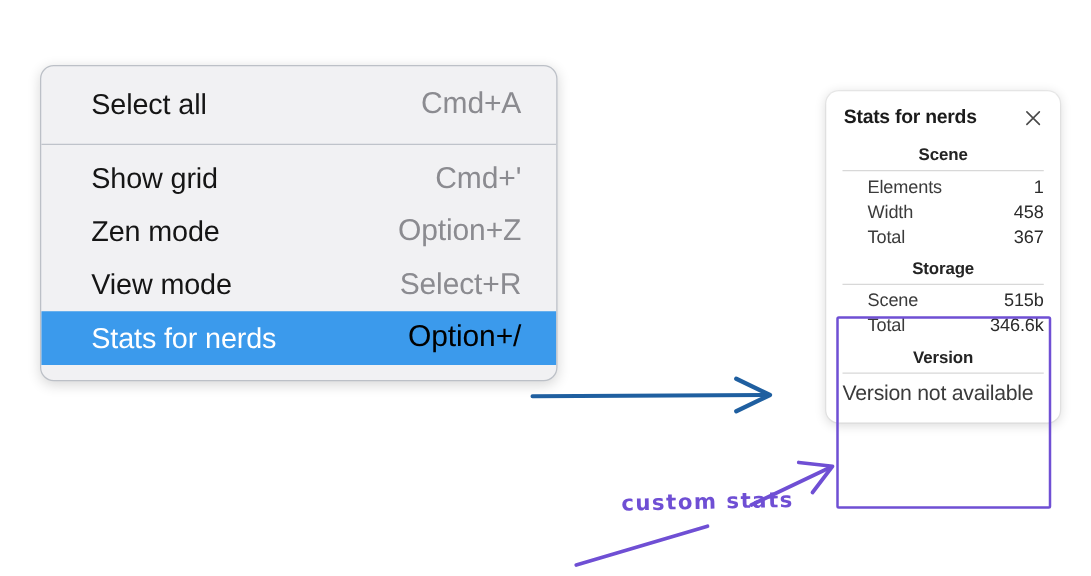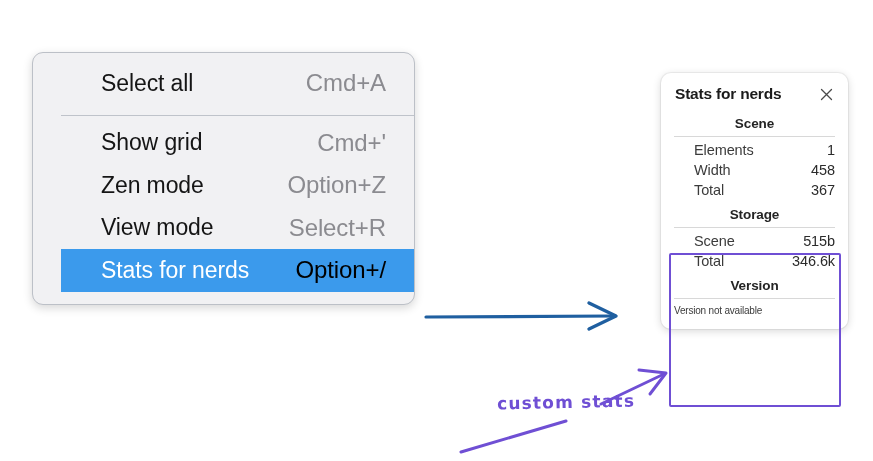--- a/index.html
+++ b/index.html
@@ -14,28 +14,27 @@
     overflow: hidden;
     font-family: "Liberation Sans", sans-serif;
     -webkit-font-smoothing: antialiased;
   }
 
   
   #context-menu {
     position: absolute;
     left: 32px;
     top: 52px;
-    width: 383px;
+    width: 414px;
     background: #f1f1f3;
     border: 1px solid #bcc0c7;
     border-radius: 11px;
     box-shadow: 0 3px 10px rgba(0,0,0,0.16);
     box-sizing: border-box;
     overflow: hidden;
-    padding-left: 28px;
   }
   .menu-group {
     padding: 7px 0 7px 0;
   }
   .menu-group.group-top { padding: 9px 0 10px 0; }
   .menu-group.group-bottom { padding: 6px 0 12px 0; }
   .menu-separator {
     height: 1px;
     background: #bfc3ca;
     width: 100%;
@@ -120,21 +119,21 @@
     justify-content: space-between;
     align-items: baseline;
     font-size: 14.5px;
     color: #3b3b3b;
     padding: 2px 0 2px 0;
     letter-spacing: -0.1px;
     margin-left: 20px;
   }
   .stat-row .sv { color: #2b2b2b; }
   .plain-row {
-    font-size: 10px;
+    font-size: 17px;
     color: #3b3b3b;
     padding: 3px 0 1px 0;
     letter-spacing: -0.2px;
   }
 
   
   #custom-stats-highlight {
     position: absolute;
     left: 669px;
     top: 253px;

